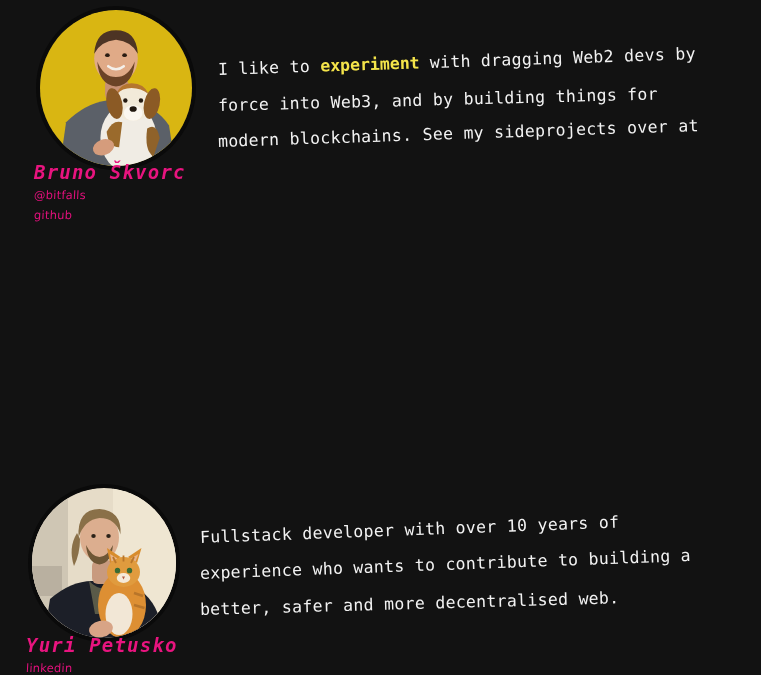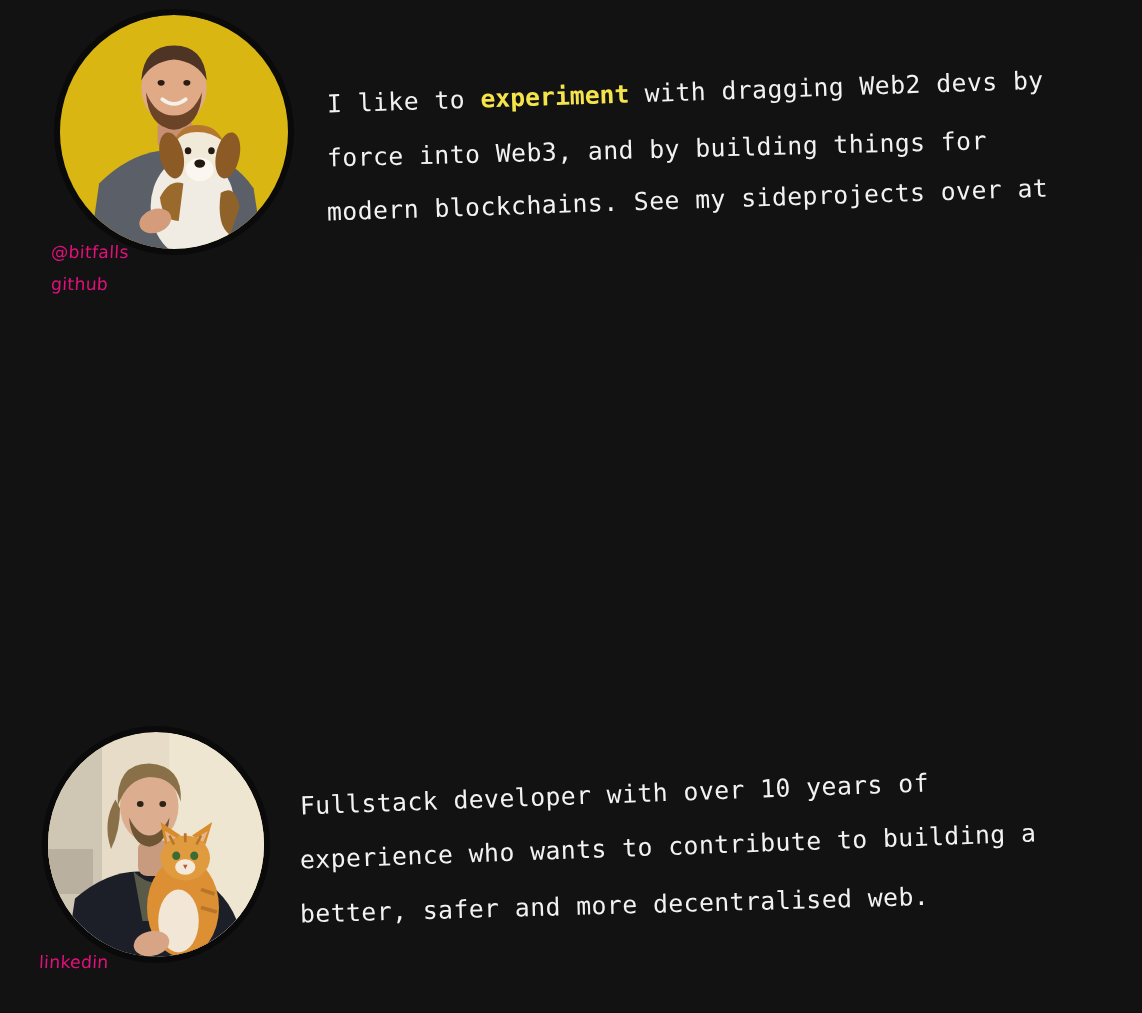--- a/index.html
+++ b/index.html
@@ -168,20 +168,21 @@
 
           <path d="M44 78 Q48 70 54 72 L52 88 Q45 88 44 78 Z" fill="#9a6a2c"></path>
           <path d="M70 76 Q76 72 78 82 L74 94 Q68 90 70 76 Z" fill="#8f622a"></path>
 
           <ellipse cx="42" cy="88" rx="7" ry="5" fill="#d59c7c" transform="rotate(-20 42 88)"></ellipse>
         </g>
       </svg>
     </div>
 
     <div class="identity identity-1">
+      <div class="member-name">Bruno Škvorc</div>
       <div class="member-links">
         <a class="member-link" href="#">@bitfalls</a>
         <a class="member-link" href="#">github</a>
       </div>
     </div>
 
     <div class="bio bio-1">
       <span class="bio-line"><span>I like to </span><span class="hl-yellow">experiment</span><span> with dragging Web2 devs by</span></span>
       <span class="bio-line">force into Web3, and by building things for</span>
       <span class="bio-line">modern blockchains. See my sideprojects over at</span>
@@ -234,20 +235,21 @@
           <path d="M70 46 L68 50" stroke="#b8752a" stroke-width="1.2"></path>
           <path d="M70 70 L76 72" stroke="#b8752a" stroke-width="1.6"></path>
           <path d="M70 78 L77 80" stroke="#b8752a" stroke-width="1.6"></path>
 
           <ellipse cx="48" cy="94" rx="8" ry="5.5" fill="#d8a486" transform="rotate(-12 48 94)"></ellipse>
         </g>
       </svg>
     </div>
 
     <div class="identity identity-2">
+      <div class="member-name">Yuri Petusko</div>
       <div class="member-links">
         <a class="member-link" href="#">linkedin</a>
 
       </div>
     </div>
 
     <div class="bio bio-2">
       <span class="bio-line">Fullstack developer with over 10 years of</span>
       <span class="bio-line">experience who wants to contribute to building a</span>
       <span class="bio-line">better, safer and more decentralised web.</span>

